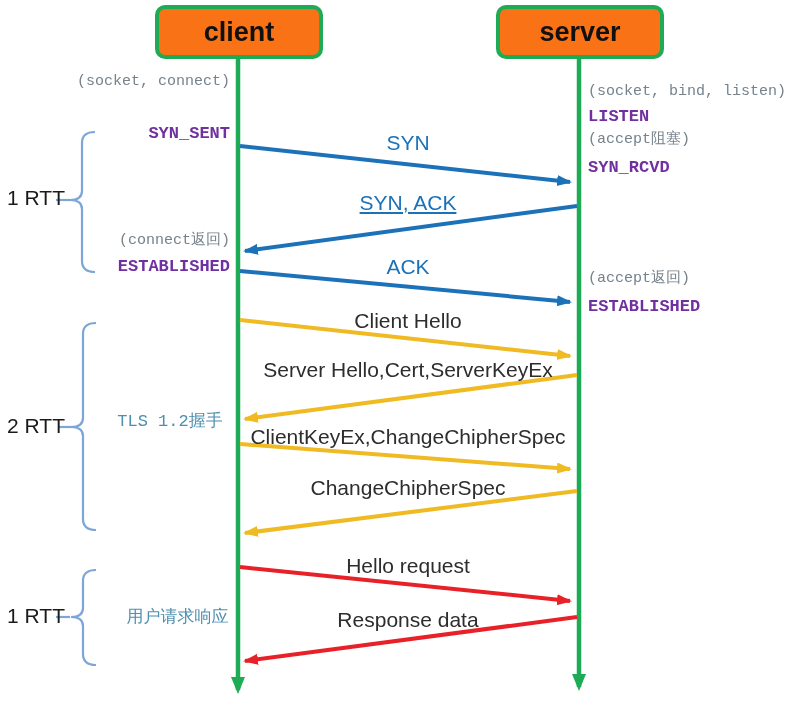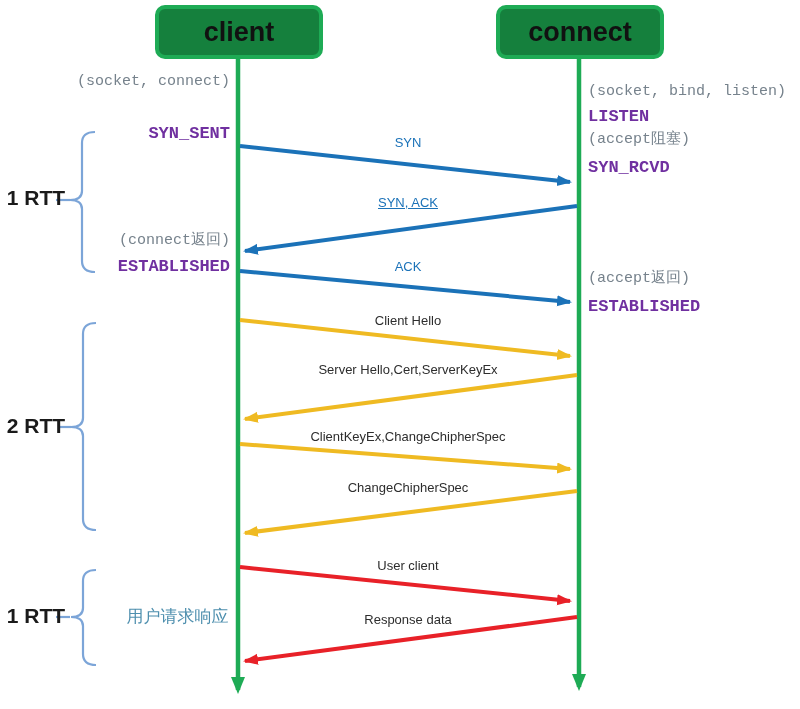--- a/index.html
+++ b/index.html
@@ -21,21 +21,21 @@
     top: 0;
     z-index: 1;
     pointer-events: none;
   }
   .actor-box {
     position: absolute;
     z-index: 2;
     width: 160px;
     height: 46px;
     top: 5px;
-    background: #15803d;
+    background: #f97316;
     border: 4px solid var(--green);
     border-radius: 10px;
     text-align: center;
     line-height: 46px;
     font-size: 27px;
     font-weight: bold;
     color: #111111;
   }
   .lbl {
     position: absolute;
@@ -54,30 +54,29 @@
     color: var(--purple);
     font-size: 17px;
     font-weight: bold;
   }
   .right-col { text-align: left; }
   .left-col  { text-align: right; }
   .msg {
     left: 243px;
     width: 330px;
     text-align: center;
-    font-size: 13px;
+    font-size: 21px;
     color: var(--text);
   }
   .c-blue { color: var(--blue); }
   .rtt {
     font-size: 21px;
     color: #1a1a1a;
     width: 60px;
     text-align: center;
-    font-weight: bold;
   }
   .note {
     font-family: "Liberation Mono", "DejaVu Sans Mono", monospace;
     font-size: 17px;
     color: var(--teal);
     text-align: center;
   }
 </style>
 </head>
 <body>
@@ -119,43 +118,44 @@
     <line x1="56" y1="200" x2="70" y2="200" style="stroke:var(--brace)" stroke-width="2.2"></line>
 
     <path d="M96,323 Q83,323 83,334 L83,418 Q83,427 71,427 Q83,427 83,436 L83,519 Q83,530 96,530" fill="none" style="stroke:var(--brace)" stroke-width="2.2"></path>
     <line x1="58" y1="427" x2="71" y2="427" style="stroke:var(--brace)" stroke-width="2.2"></line>
 
     <path d="M96,570 Q83,570 83,581 L83,608 Q83,617 71,617 Q83,617 83,626 L83,654 Q83,665 96,665" fill="none" style="stroke:var(--brace)" stroke-width="2.2"></path>
     <line x1="56" y1="617" x2="70" y2="617" style="stroke:var(--brace)" stroke-width="2.2"></line>
   </svg>
 
   <div class="actor-box" style="left:155px;">client</div>
-  <div class="actor-box" style="left:496px;">connect</div>
+  <div class="actor-box" style="left:496px;">server</div>
 
   <div class="lbl mono gray left-col" style="right:570px; top:72px;">(socket, connect)</div>
   <div class="lbl mono purple left-col" style="right:570px; top:124px;">SYN_SENT</div>
   <div class="lbl mono gray left-col" style="right:570px; top:231px;">(connect返回)</div>
   <div class="lbl mono purple left-col" style="right:570px; top:257px;">ESTABLISHED</div>
 
   <div class="lbl mono gray right-col" style="left:588px; top:82px;">(socket, bind, listen)</div>
   <div class="lbl mono purple right-col" style="left:588px; top:107px;">LISTEN</div>
   <div class="lbl mono gray right-col" style="left:588px; top:130px;">(accept阻塞)</div>
   <div class="lbl mono purple right-col" style="left:588px; top:158px;">SYN_RCVD</div>
   <div class="lbl mono gray right-col" style="left:588px; top:269px;">(accept返回)</div>
   <div class="lbl mono purple right-col" style="left:588px; top:297px;">ESTABLISHED</div>
 
   <div class="lbl msg c-blue" style="top:133px;">SYN</div>
   <div class="lbl msg c-blue" style="top:193px;text-decoration:underline;">SYN, ACK</div>
   <div class="lbl msg c-blue" style="top:257px;">ACK</div>
   <div class="lbl msg" style="top:311px;">Client Hello</div>
   <div class="lbl msg" style="top:360px;">Server Hello,Cert,ServerKeyEx</div>
   <div class="lbl msg" style="top:427px;">ClientKeyEx,ChangeChipherSpec</div>
   <div class="lbl msg" style="top:478px;">ChangeChipherSpec</div>
-  <div class="lbl msg" style="top:556px;">User client</div>
+  <div class="lbl msg" style="top:556px;">Hello request</div>
   <div class="lbl msg" style="top:610px;">Response data</div>
 
   <div class="lbl rtt" style="left:6px; top:188px;">1 RTT</div>
   <div class="lbl rtt" style="left:6px; top:416px;">2 RTT</div>
   <div class="lbl rtt" style="left:6px; top:606px;">1 RTT</div>
 
+  <div class="lbl note" style="left:100px; top:412px; width:140px;">TLS 1.2握手</div>
   <div class="lbl note" style="left:110px; top:608px; width:135px;">用户请求响应</div>
 
 </div>
 
 </body></html>

